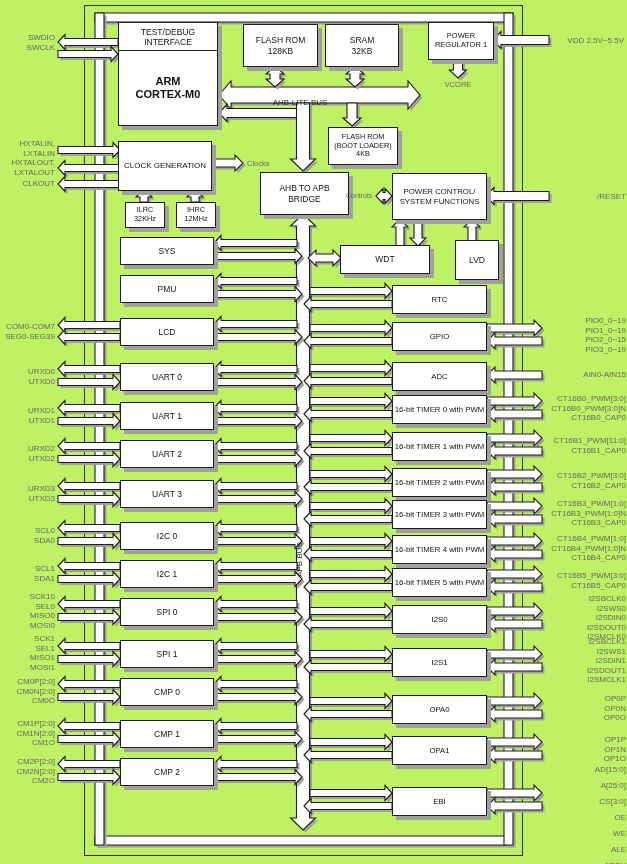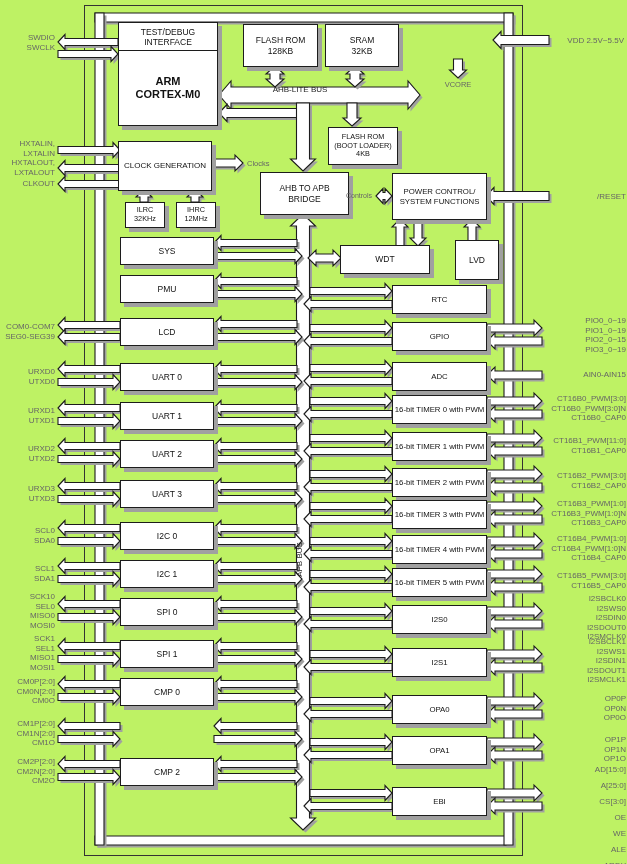--- a/index.html
+++ b/index.html
@@ -556,36 +556,38 @@
     </svg>
 
   <div class="box" style="left:118px;top:22px;width:98px;height:28px">TEST/DEBUG
 INTERFACE</div>
   <div class="box bold" style="left:118px;top:50px;width:98px;height:74px">ARM
 CORTEX-M0</div>
   <div class="box" style="left:243px;top:24px;width:73px;height:41px">FLASH ROM
 128KB</div>
   <div class="box" style="left:325px;top:24px;width:72px;height:41px">SRAM
 32KB</div>
+  <div class="box" style="left:428px;top:22px;width:64px;height:36px;font-size:7.5px">POWER
+REGULATOR 1</div>
   <div class="box" style="left:328px;top:127px;width:68px;height:36px;font-size:7.3px">FLASH ROM
 (BOOT LOADER)
 4KB</div>
   <div class="box" style="left:118px;top:141px;width:92px;height:48px;font-size:8px">CLOCK GENERATION</div>
   <div class="box" style="left:125px;top:202px;width:38px;height:24px;font-size:7.3px">ILRC
 32KHz</div>
   <div class="box" style="left:176px;top:202px;width:38px;height:24px;font-size:7.3px">IHRC
 12MHz</div>
   <div class="box" style="left:260px;top:172px;width:87px;height:41px">AHB TO APB
 BRIDGE</div>
   <div class="box" style="left:340px;top:245px;width:88px;height:27px">WDT</div>
   <div class="box" style="left:392px;top:173px;width:93px;height:45px;font-size:7.8px">POWER CONTROL/
 SYSTEM FUNCTIONS</div>
   <div class="box" style="left:455px;top:240px;width:42px;height:38px">LVD</div>
 
-  <div class="buslabel" style="left:235px;top:85px;width:130px">AHB-LITE BUS</div>
+  <div class="buslabel" style="left:235px;top:98px;width:130px">AHB-LITE BUS</div>
   <div class="buslabel vert" style="left:269px;top:555px;width:60px">APB BUS</div>
   <div class="ann" style="left:247px;top:159px">Clocks</div>
   <div class="ann" style="left:346px;top:192px;font-size:7px">Controls</div>
   <div class="ann" style="left:434px;top:80px;width:48px;text-align:center">VCORE</div>
 
   <div class="pins pl" style="top:33px">SWDIO
 SWCLK</div>
   <div class="pins pl" style="top:139px">HXTALIN,
 LXTALIN</div>
   <div class="pins pl" style="top:158px">HXTALOUT,
@@ -599,20 +601,21 @@
   <div class="box lrow" style="top:318px">LCD</div>
   <div class="box lrow" style="top:363px">UART 0</div>
   <div class="box lrow" style="top:402px">UART 1</div>
   <div class="box lrow" style="top:440px">UART 2</div>
   <div class="box lrow" style="top:480px">UART 3</div>
   <div class="box lrow" style="top:522px">I2C 0</div>
   <div class="box lrow" style="top:560px">I2C 1</div>
   <div class="box lrow" style="top:598px">SPI 0</div>
   <div class="box lrow" style="top:640px">SPI 1</div>
   <div class="box lrow" style="top:678px">CMP 0</div>
+  <div class="box lrow" style="top:720px">CMP 1</div>
   <div class="box lrow" style="top:758px">CMP 2</div>
 
   <div class="pins pl" style="top:322px">COM0-COM7
 SEG0-SEG39</div>
   <div class="pins pl" style="top:367px">URXD0
 UTXD0</div>
   <div class="pins pl" style="top:406px">URXD1
 UTXD1</div>
   <div class="pins pl" style="top:444px">URXD2
 UTXD2</div>

